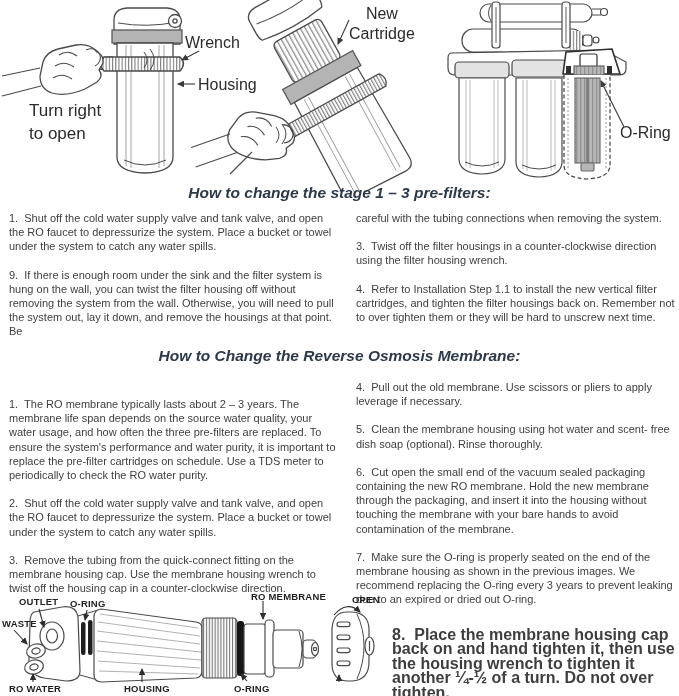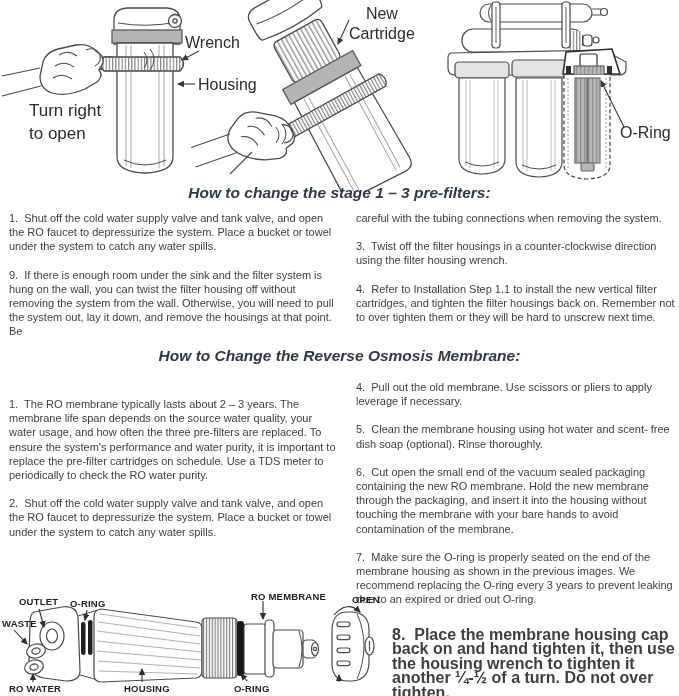--- a/index.html
+++ b/index.html
@@ -166,20 +166,21 @@
     <p>careful with the tubing connections when removing the system.</p>
     <p>3.  Twist off the filter housings in a counter-clockwise direction using the filter housing wrench.</p>
     <p>4.  Refer to Installation Step 1.1 to install the new vertical filter cartridges, and tighten the filter housings back on. Remember not to over tighten them or they will be hard to unscrew next time.</p>
   </div>
 
   <div class="sec-heading" style="top:347px;">How to Change the Reverse Osmosis Membrane:</div>
 
   <div class="col" style="left:9px;top:397px;width:329px;">
     <p>1.  The RO membrane typically lasts about 2 – 3 years. The membrane life span depends on the source water quality, your water usage, and how often the three pre-filters are replaced. To ensure the system's performance and water purity, it is important to replace the pre-filter cartridges on schedule. Use a TDS meter to periodically to check the RO water purity.</p>
     <p>2.  Shut off the cold water supply valve and tank valve, and open the RO faucet to depressurize the system. Place a bucket or towel under the system to catch any water spills.</p>
+    <p>3.  Remove the tubing from the quick-connect fitting on the membrane housing cap. Use the membrane housing wrench to twist off the housing cap in a counter-clockwise direction.</p>
   </div>
   <div class="col" style="left:356px;top:380px;width:321px;">
     <p>4.  Pull out the old membrane. Use scissors or pliers to apply leverage if necessary.</p>
     <p>5.  Clean the membrane housing using hot water and scent- free dish soap (optional). Rinse thoroughly.</p>
     <p>6.  Cut open the small end of the vacuum sealed packaging containing the new RO membrane. Hold the new membrane through the packaging, and insert it into the housing without touching the membrane with your bare hands to avoid contamination of the membrane.</p>
     <p>7.  Make sure the O-ring is properly seated on the end of the membrane housing as shown in the previous images. We recommend replacing the O-ring every 3 years to prevent leaking due to an expired or dried out O-ring.</p>
   </div>
 
   <svg width="679" height="111" viewBox="0 0 679 111" style="top:585px;">
     <defs>

